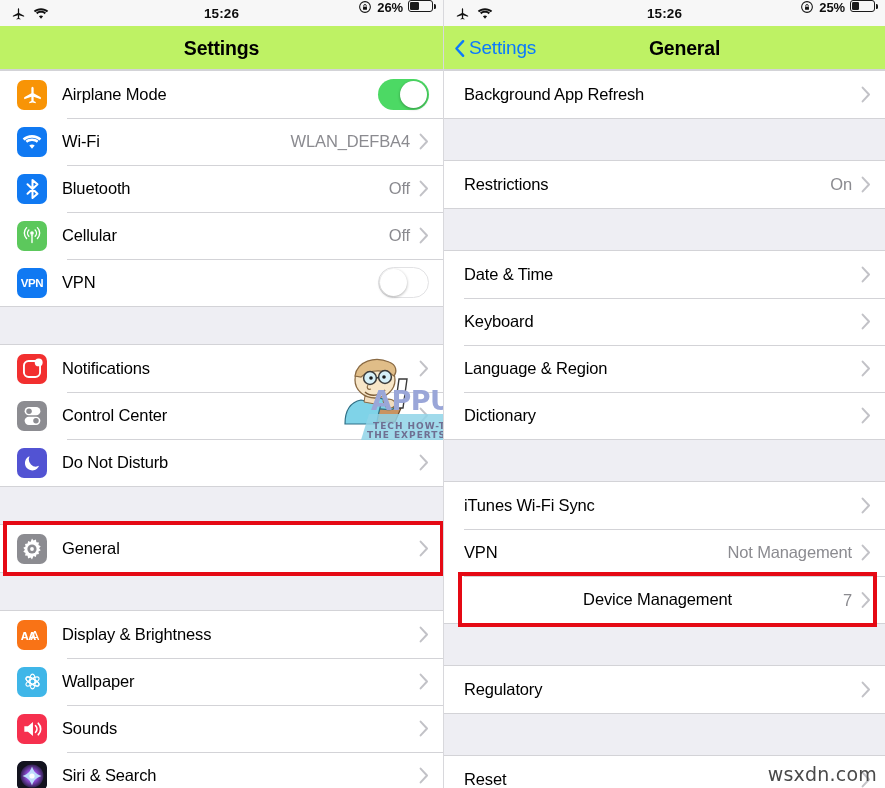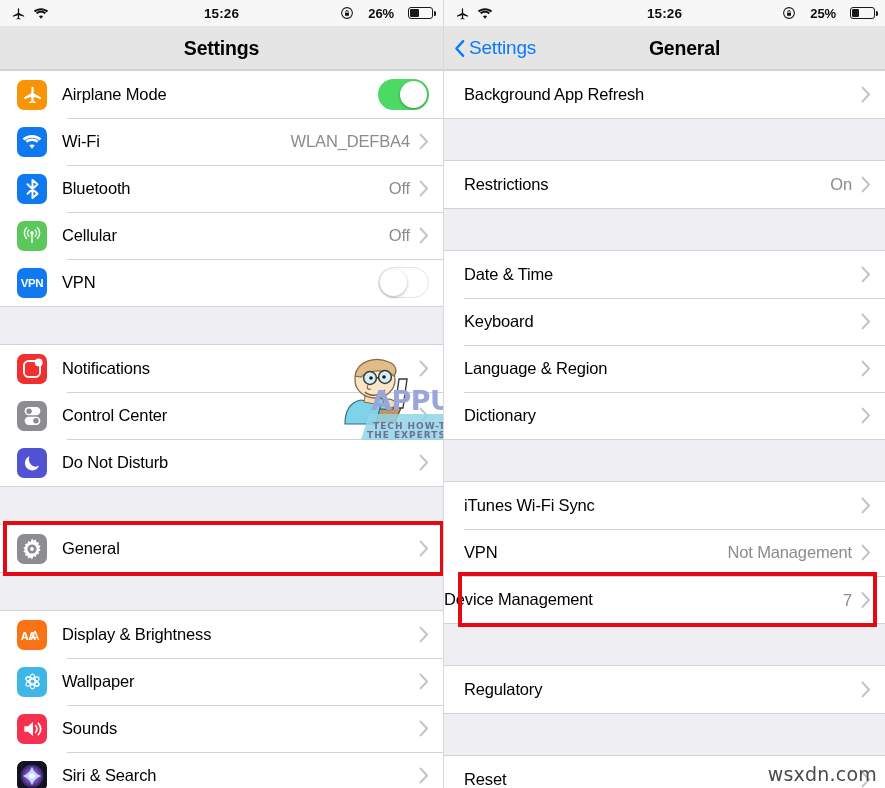--- a/index.html
+++ b/index.html
@@ -20,35 +20,35 @@
     height: 26px; position: relative;
     background: #f7f7f7;
     font-size: 13.5px; color: #0d0d0d; font-weight: 600;
   }
   .sb-left { position: absolute; left: 11px; top: 0; height: 26px;
              display: flex; align-items: center; gap: 7px; }
   .sb-center { position: absolute; left: 0; right: 0; top: 0; height: 26px;
                display: flex; align-items: center; justify-content: center;
                letter-spacing: .1px; }
   .sb-right { position: absolute; right: 10px; top: 0; height: 26px;
-              display: flex; align-items: center; gap: 14px; }
+              display: flex; gap: 5px; }
   .sb-pct { font-size: 13px; font-weight: 600; letter-spacing: -.1px; }
 
   .ico-plane, .ico-wifi, .ico-rot { display: block; }
 
   .battery { position: relative; width: 25px; height: 12px;
              border: 1.4px solid #1a1a1a; border-radius: 3px; }
   .battery::after { content: ""; position: absolute; right: -4px; top: 3.4px;
                     width: 2.2px; height: 4.6px; background: #1a1a1a;
                     border-radius: 0 1.5px 1.5px 0; }
   .battery .fill { position: absolute; left: 1.3px; top: 1.3px; bottom: 1.3px;
                    background: #1a1a1a; border-radius: 1.3px; }
 
   
-  .navbar { height: 44px; position: relative; background: #e5e5e5;
+  .navbar { height: 44px; position: relative; background: #bef264;
             border-bottom: 1px solid #d3d3d7; }
   .nav-title { position: absolute; left: 0; right: 0; top: 0; height: 44px;
                display: flex; align-items: center; justify-content: center;
                font-size: 19.5px; font-weight: 700; color: #000; letter-spacing: -.2px; }
   .nav-title.shift { justify-content: center; padding-left: 40px; }
   .nav-back { position: absolute; left: 10px; top: 0; height: 44px;
               display: flex; align-items: center; gap: 4px;
               color: #0a79fe; font-size: 19px; letter-spacing: -.2px; cursor: pointer; }
   .chev-back { width: 11px; height: 19px; flex: none; }
 
@@ -68,21 +68,21 @@
           margin-right: 15px; display: flex; align-items: center;
           justify-content: center; overflow: hidden; }
   .label { font-size: 16.5px; color: #000; letter-spacing: -.15px;
            white-space: nowrap; }
   .label.r { padding-left: 3px; }
   .spacer { flex: 1; }
   .value { font-size: 16.5px; color: #8b8b90; letter-spacing: -.15px;
            margin-right: 9px; white-space: nowrap; }
   .chev { width: 10px; height: 17px; flex: none; }
 
-  .row.centered { padding-left: 0; }
+  .row.centered { justify-content: center; padding-left: 0; }
   .row.centered .label { position: relative; }
   .row.centered .trail { position: absolute; right: 14px; top: 50%;
                          transform: translateY(-50%); display: flex;
                          align-items: center; }
 
   
   .toggle { width: 51px; height: 31px; border-radius: 16px; position: relative; flex: none; }
   .toggle.on  { background: #4cd964; }
   .toggle.off { background: #fff; border: 1px solid #e2e2e4; }
   .knob { position: absolute; top: 2px; width: 27px; height: 27px;

